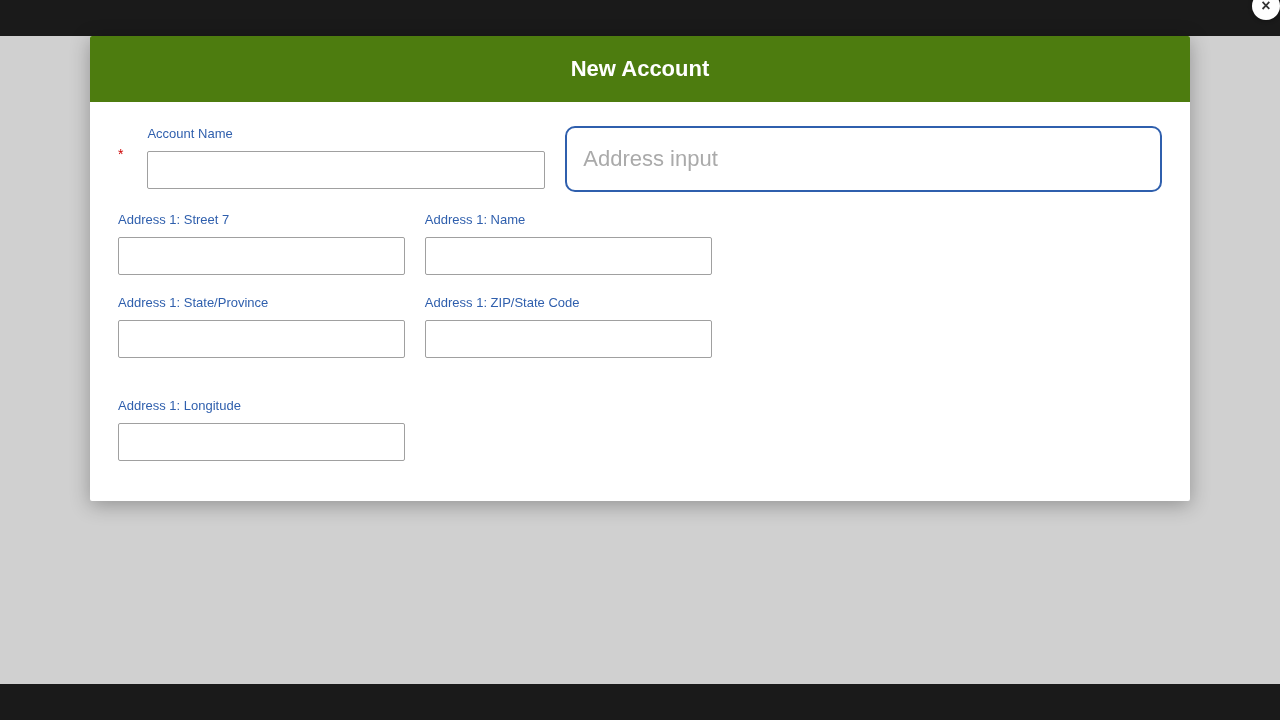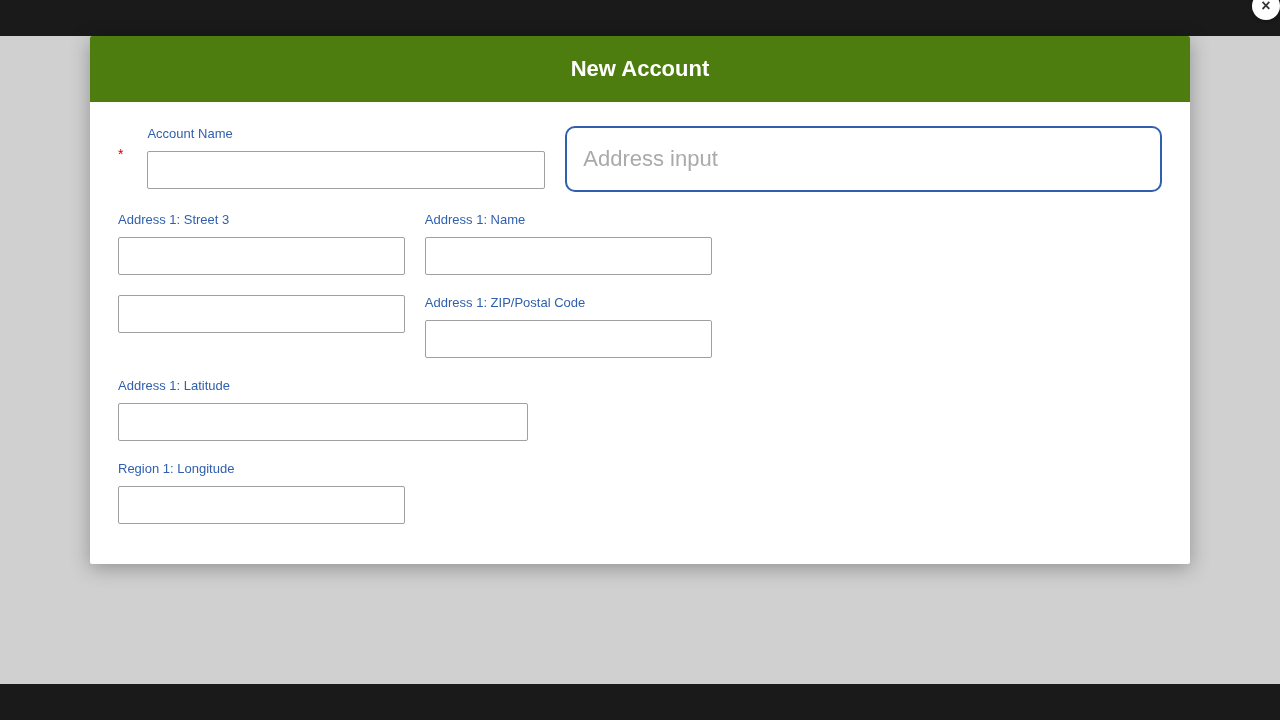--- a/index.html
+++ b/index.html
@@ -172,61 +172,58 @@
         </div>
 
 
         <div class="form-group address-input-group">
           <input type="text" class="address-input-field" placeholder="Address input" style="">
         </div>
       </div>
 
       <div class="form-row">
         <div class="form-group">
-          <label>Address 1: Street 3</label>
+          <label>Address 1: Street 7</label>
           <input type="text" class="form-control" placeholder="" style="">
         </div>
 
         <div class="form-group">
           <label>Address 1: Name</label>
           <input type="text" class="form-control" placeholder="" style="">
         </div>
 
         <div class="form-group address-input-group">
         </div>
       </div>
 
       <div class="form-row">
         <div class="form-group">
-          <input type="text" class="form-control" placeholder="" style="">
-        </div>
-
-        <div class="form-group">
-          <label>Address 1: ZIP/Postal Code</label>
-          <input type="text" class="form-control" placeholder="" style="">
-        </div>
-
-        <div class="form-group address-input-group">
-        </div>
-      </div>
-
-      <div class="form-row">
-
-        <div class="form-group">
-          <label>Address 1: Latitude</label>
-          <input type="text" class="form-control" placeholder="" style="">
-        </div>
-
-        <div class="form-group address-input-group">
-        </div>
-      </div>
-
-      <div class="form-row">
-        <div class="form-group">
-          <label>Region 1: Longitude</label>
+          <label>Address 1: State/Province</label>
+          <input type="text" class="form-control" placeholder="" style="">
+        </div>
+
+        <div class="form-group">
+          <label>Address 1: ZIP/State Code</label>
+          <input type="text" class="form-control" placeholder="" style="">
+        </div>
+
+        <div class="form-group address-input-group">
+        </div>
+      </div>
+
+      <div class="form-row">
+
+
+        <div class="form-group address-input-group">
+        </div>
+      </div>
+
+      <div class="form-row">
+        <div class="form-group">
+          <label>Address 1: Longitude</label>
           <input type="text" class="form-control" placeholder="" style="">
         </div>
 
         <div class="form-group"></div>
         <div class="form-group address-input-group"></div>
       </div>
 
     </div>
   </div>
 </div>

